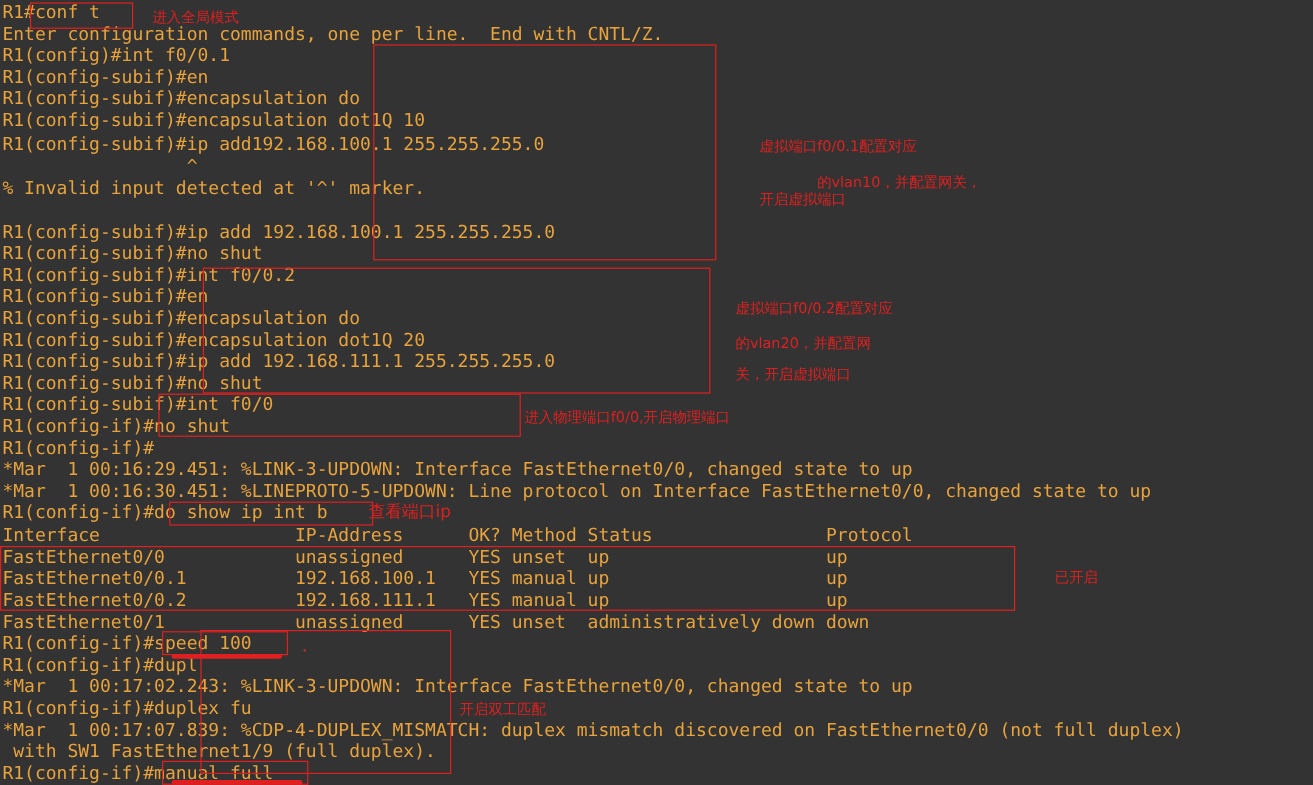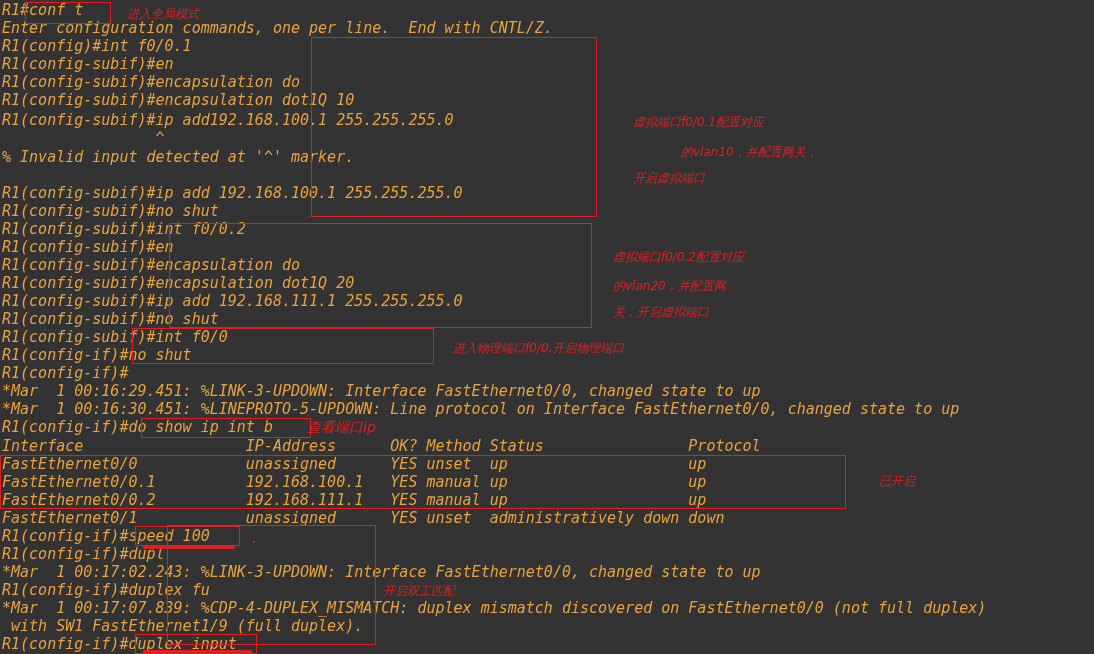--- a/index.html
+++ b/index.html
@@ -11,21 +11,20 @@
     width: 1094px;
     height: 654px;
     overflow: hidden;
     font-family: "DejaVu Sans Mono", "Liberation Mono", monospace;
   }
   #screen {
     position: relative;
     width: 1094px;
     height: 654px;
     background: #333333;
-    font-style: italic;
   }
   
   .term {
     position: absolute;
     left: 0;
     top: 0;
     width: 1094px;
     height: 654px;
     padding: 0;
     z-index: 2;
@@ -111,48 +110,48 @@
     <div class="line" style="top:455px">FastEthernet0/0            unassigned      YES unset  up                    up</div>
     <div class="line" style="top:473px">FastEthernet0/0.1          192.168.100.1   YES manual up                    up</div>
     <div class="line" style="top:491px">FastEthernet0/0.2          192.168.111.1   YES manual up                    up</div>
     <div class="line" style="top:509px">FastEthernet0/1            unassigned      YES unset  administratively down down</div>
     <div class="line" style="top:527px">R1(config-if)#speed 100</div>
     <div class="line" style="top:545px">R1(config-if)#dupl</div>
     <div class="line" style="top:563px">*Mar  1 00:17:02.243: %LINK-3-UPDOWN: Interface FastEthernet0/0, changed state to up</div>
     <div class="line" style="top:581px">R1(config-if)#duplex fu</div>
     <div class="line" style="top:599px">*Mar  1 00:17:07.839: %CDP-4-DUPLEX_MISMATCH: duplex mismatch discovered on FastEthernet0/0 (not full duplex)</div>
     <div class="line" style="top:617px"> with SW1 FastEthernet1/9 (full duplex).</div>
-    <div class="line" style="top:635px">R1(config-if)#duplex input</div>
+    <div class="line" style="top:635px">R1(config-if)#manual full</div>
   </div>
 
   <div class="box" style="left:25px;  top:2px;   width:86px;  height:22px;"></div>
   <div class="box" style="left:311px; top:37px;  width:286px; height:180px;"></div>
   <div class="box" style="left:169px; top:223px; width:423px; height:105px;"></div>
   <div class="box" style="left:132px; top:328px; width:302px; height:36px;"></div>
   <div class="box" style="left:141px; top:418px; width:170px; height:20px;"></div>
   <div class="box" style="left:0px; top:455px; width:846px; height:54px;"></div>
   <div class="box" style="left:167px; top:525px; width:209px; height:120px;"></div>
   <div class="box" style="left:135px; top:526px; width:105px; height:20px;"></div>
   <div class="box" style="left:135px; top:634px; width:122px; height:20px;"></div>
 
   <div class="ul" style="left:143px; top:545px; width:92px;"></div>
   <div class="ul" style="left:143px; top:650px; width:109px;"></div>
   <div class="dot" style="left:253px; top:541px;"></div>
 
   <div class="anno" style="left:127px; top:4px;">进入全局模式</div>
 
   <div class="anno" style="left:633px; top:112px;text-align:center;">虚拟端口f0/0.1配置对应</div>
   <div class="anno" style="left:633px; top:142px;margin-left:48px;">的vlan10，并配置网关，</div>
-  <div class="anno" style="left:633px; top:168px;">开启虚拟端口</div>
+  <div class="anno" style="left:633px; top:156px;">开启虚拟端口</div>
 
   <div class="anno" style="left:613px; top:247px;">虚拟端口f0/0.2配置对应</div>
   <div class="anno" style="left:613px; top:276px;">的vlan20，并配置网</div>
   <div class="anno" style="left:613px; top:302px;">关，开启虚拟端口</div>
 
-  <div class="anno" style="left:437px; top:338px;margin-left:16px;">进入物理端口f0/0,开启物理端口</div>
+  <div class="anno" style="left:437px; top:338px;">进入物理端口f0/0,开启物理端口</div>
 
   <div class="anno small" style="left:307px; top:418px;">查看端口ip</div>
 
   <div class="anno" style="left:879px; top:471px;">已开启</div>
 
   <div class="anno" style="left:383px; top:581px;">开启双工匹配</div>
 
 </div>
 
 </body></html>

